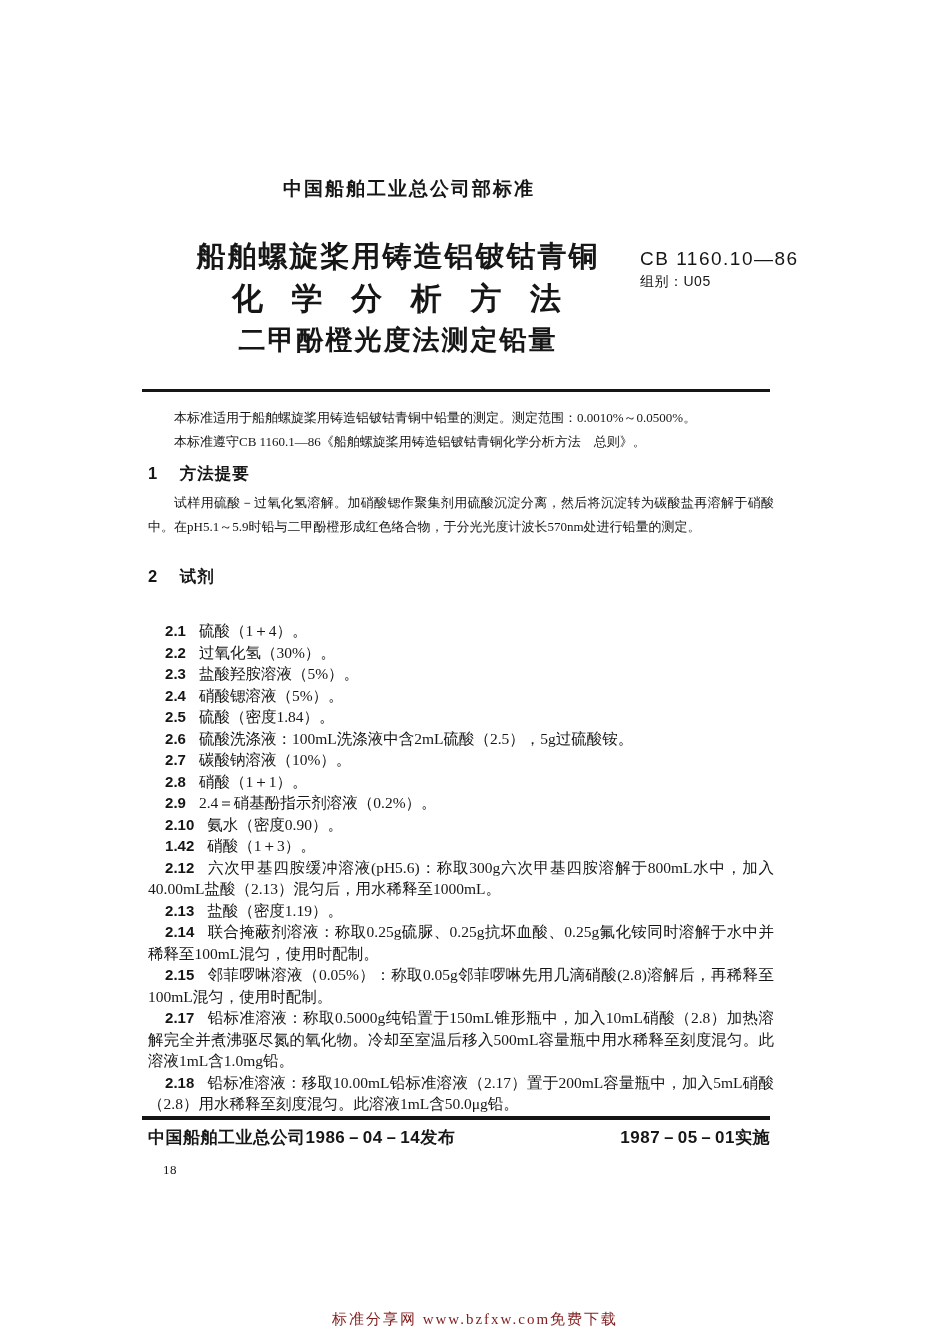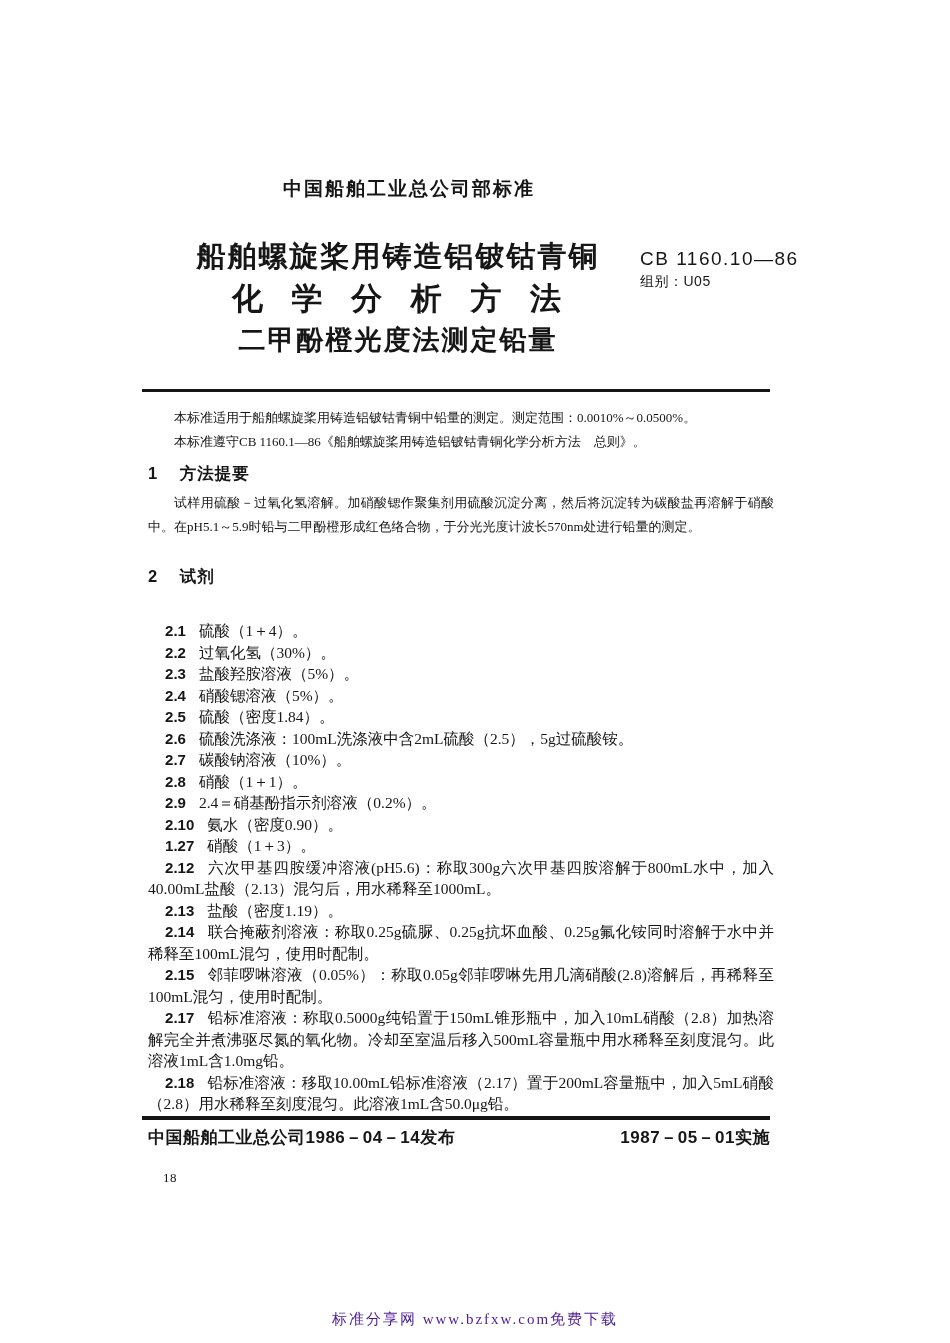--- a/index.html
+++ b/index.html
@@ -106,29 +106,28 @@
     font-size: 17px;
     letter-spacing: 0.5px;
     white-space: nowrap;
   }
 
   .page-no {
     position: absolute;
     left: 163px; top: 1162px;
     font-size: 13px;
     letter-spacing: 0.5px;
-    margin-top: 8px;
   }
 
   .watermark {
     position: absolute;
     left: 0; top: 1310px;
     width: 100%;
     text-align: center;
-    color: #4c1d95;
+    color: #7f1d1d;
     font-size: 15px;
     letter-spacing: 2px;
     white-space: nowrap;
   }
 </style>
 </head>
 <body>
 
 <div class="page">
 
@@ -175,21 +174,21 @@
       <p class="item"><b class="no">2.6</b><span>硫酸洗涤液：100mL洗涤液中含2mL硫酸（2.5），5g过硫酸铵。</span></p>
 
       <p class="item"><b class="no">2.7</b><span>碳酸钠溶液（10%）。</span></p>
 
       <p class="item"><b class="no">2.8</b><span>硝酸（1＋1）。</span></p>
 
       <p class="item"><b class="no">2.9</b><span>2.4＝硝基酚指示剂溶液（0.2%）。</span></p>
 
       <p class="item"><b class="no">2.10</b><span>氨水（密度0.90）。</span></p>
 
-      <p class="item"><b class="no">1.27</b><span>硝酸（1＋3）。</span></p>
+      <p class="item"><b class="no">1.42</b><span>硝酸（1＋3）。</span></p>
 
       <p class="item"><b class="no">2.12</b><span>六次甲基四胺缓冲溶液(pH5.6)：称取300g六次甲基四胺溶解于800mL水中，加入40.00mL盐酸（2.13）混匀后，用水稀释至1000mL。</span></p>
 
       <p class="item"><b class="no">2.13</b><span>盐酸（密度1.19）。</span></p>
 
       <p class="item"><b class="no">2.14</b><span>联合掩蔽剂溶液：称取0.25g硫脲、0.25g抗坏血酸、0.25g氟化铵同时溶解于水中并稀释至100mL混匀，使用时配制。</span></p>
 
       <p class="item"><b class="no">2.15</b><span>邻菲啰啉溶液（0.05%）：称取0.05g邻菲啰啉先用几滴硝酸(2.8)溶解后，再稀释至100mL混匀，使用时配制。</span></p>
 
 

